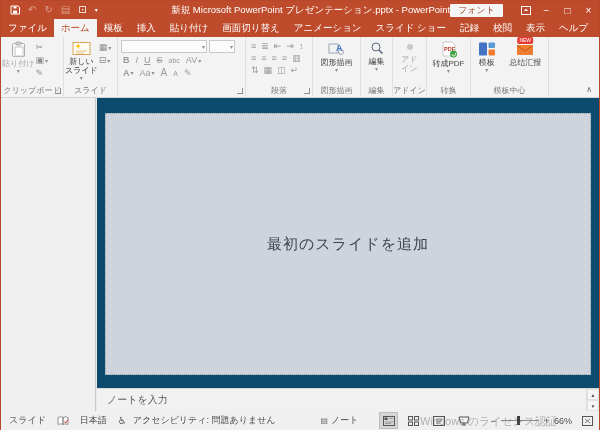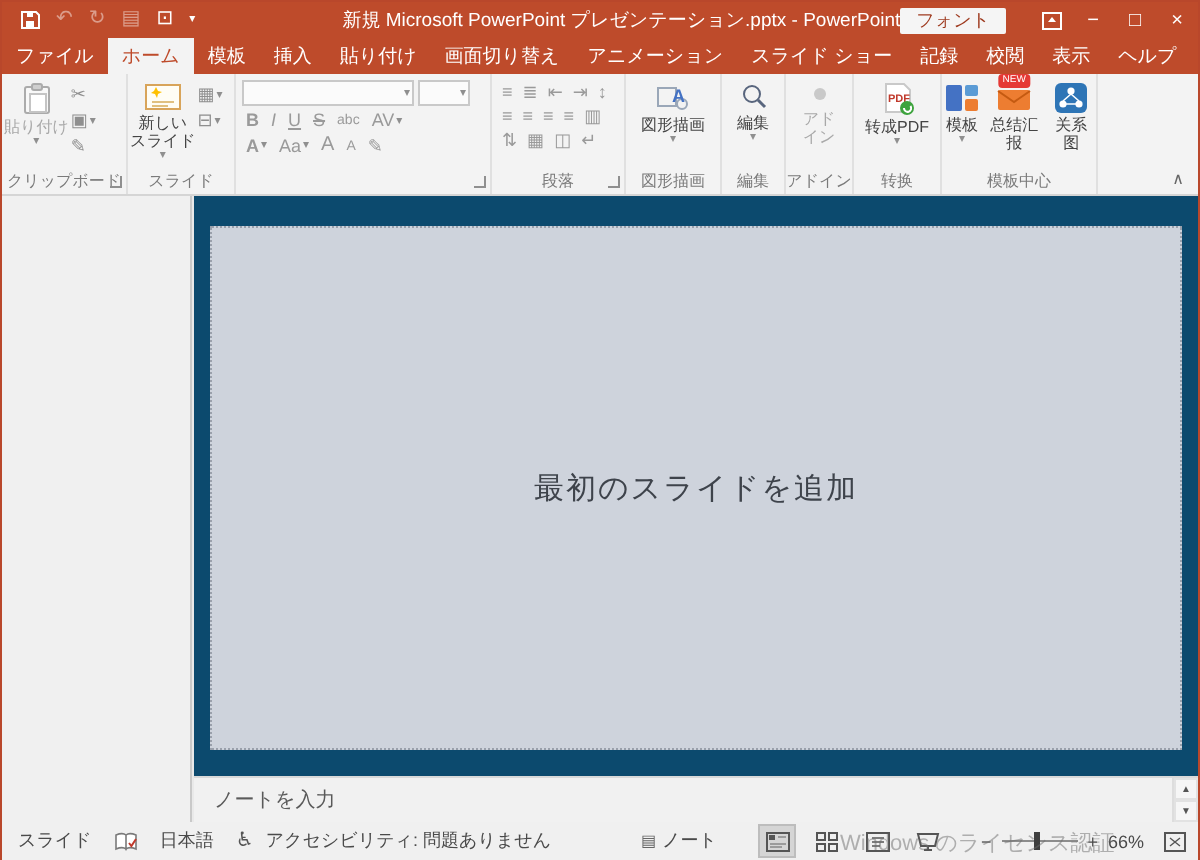--- a/index.html
+++ b/index.html
@@ -316,30 +316,20 @@
           <span class="dd">▾</span>
         </div>
         <div class="bigbtn" style="position:relative;">
           <span class="newbadge">NEW</span>
           <svg width="18" height="16" viewBox="0 0 18 16">
               <rect x="1" y="4" width="16" height="10" rx="1" fill="#ED7D31"></rect>
               <path d="M1 4.5l8 5.5 8-5.5" fill="none" stroke="#C55A11"></path>
             </svg>
           <span class="blabel">总结汇报</span>
         </div>
-        <div class="bigbtn">
-          <svg width="17" height="16" viewBox="0 0 17 16">
-              <rect x="0.5" y="0.5" width="16" height="15" rx="3" fill="#2E75B6"></rect>
-              <circle cx="8.5" cy="4.5" r="1.8" fill="#fff"></circle>
-              <circle cx="4.5" cy="11" r="1.8" fill="#fff"></circle>
-              <circle cx="12.5" cy="11" r="1.8" fill="#fff"></circle>
-              <path d="M8.5 6L4.5 9.5M8.5 6l4 3.5M6 11h5" stroke="#fff" stroke-width="0.8"></path>
-            </svg>
-          <span class="blabel">关系图</span>
-        </div>
       </div>
       <div class="rgl">模板中心</div>
     </div>
 
     <span class="collapse">∧</span>
   </div>
 
   <div class="leftpanel"></div>
 
   <div class="canvas">

